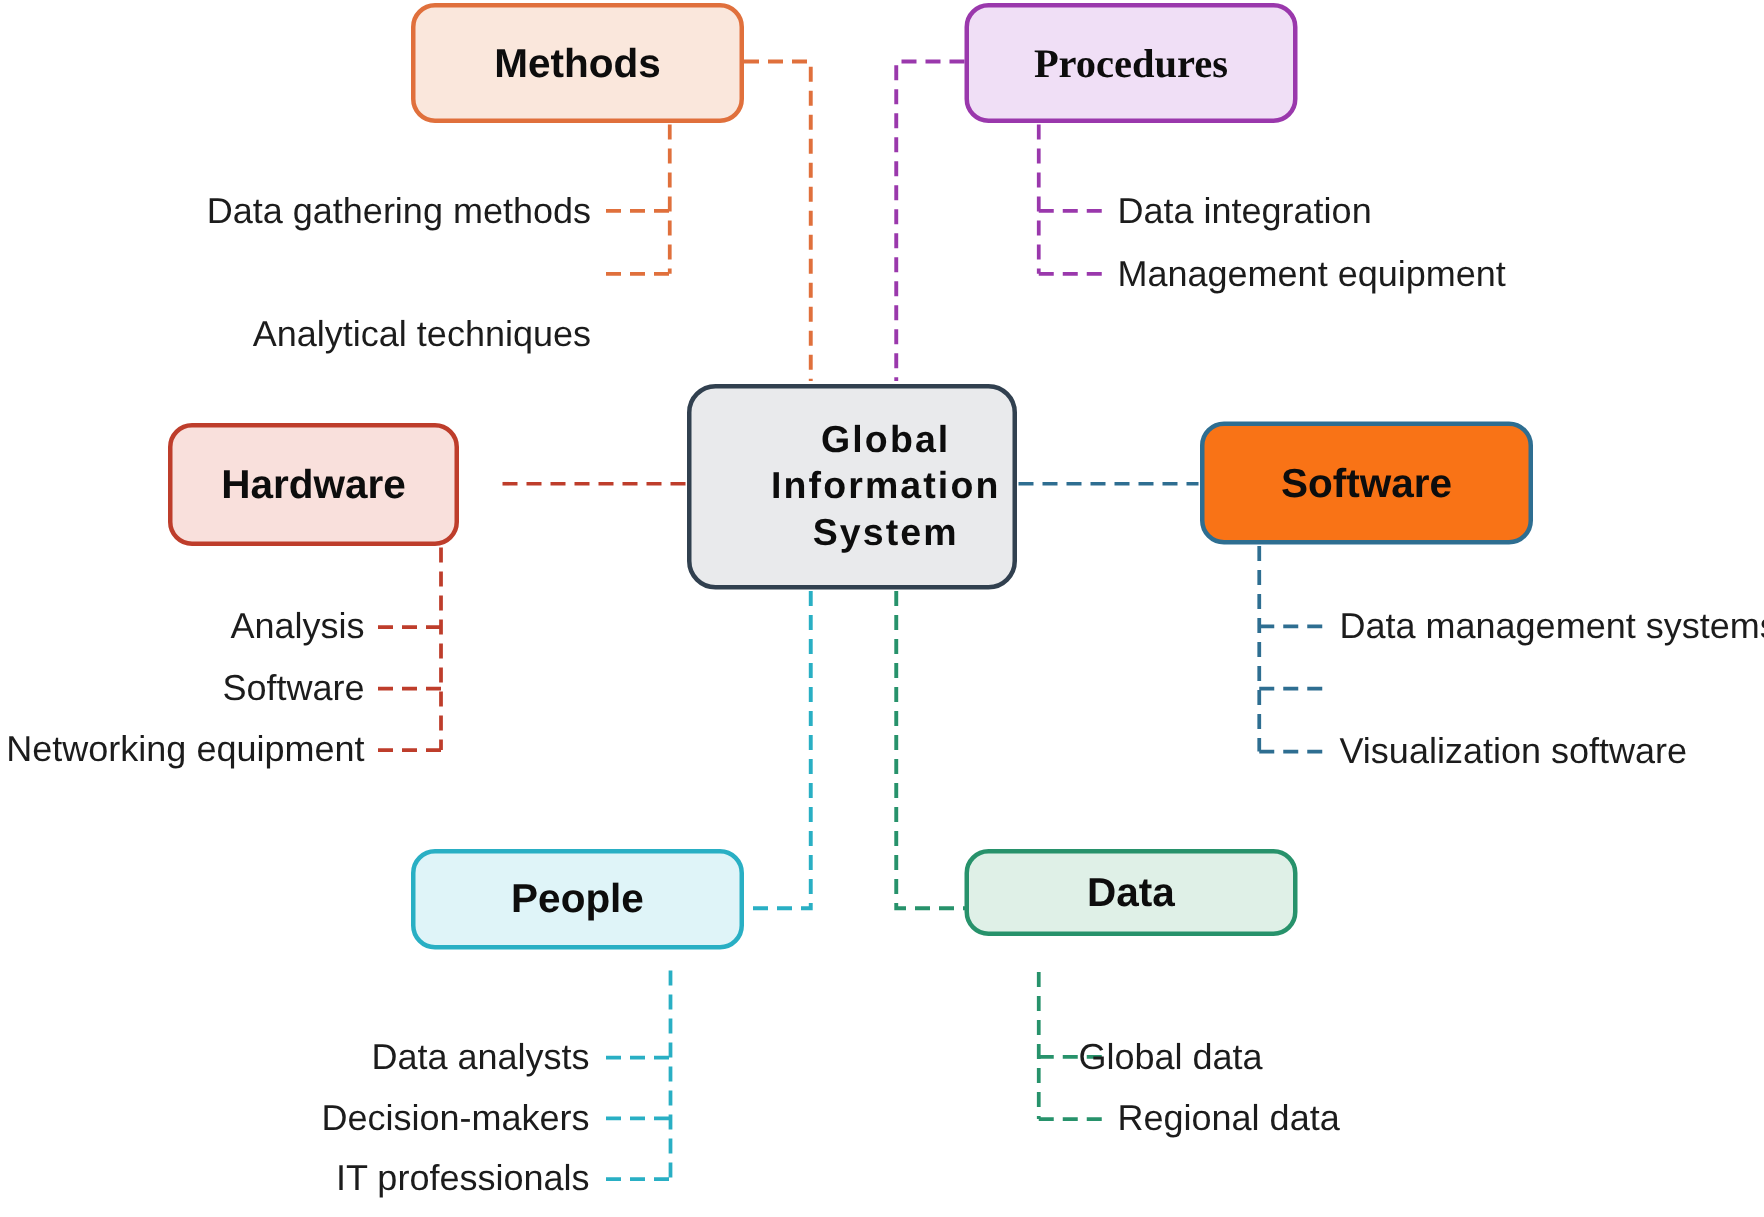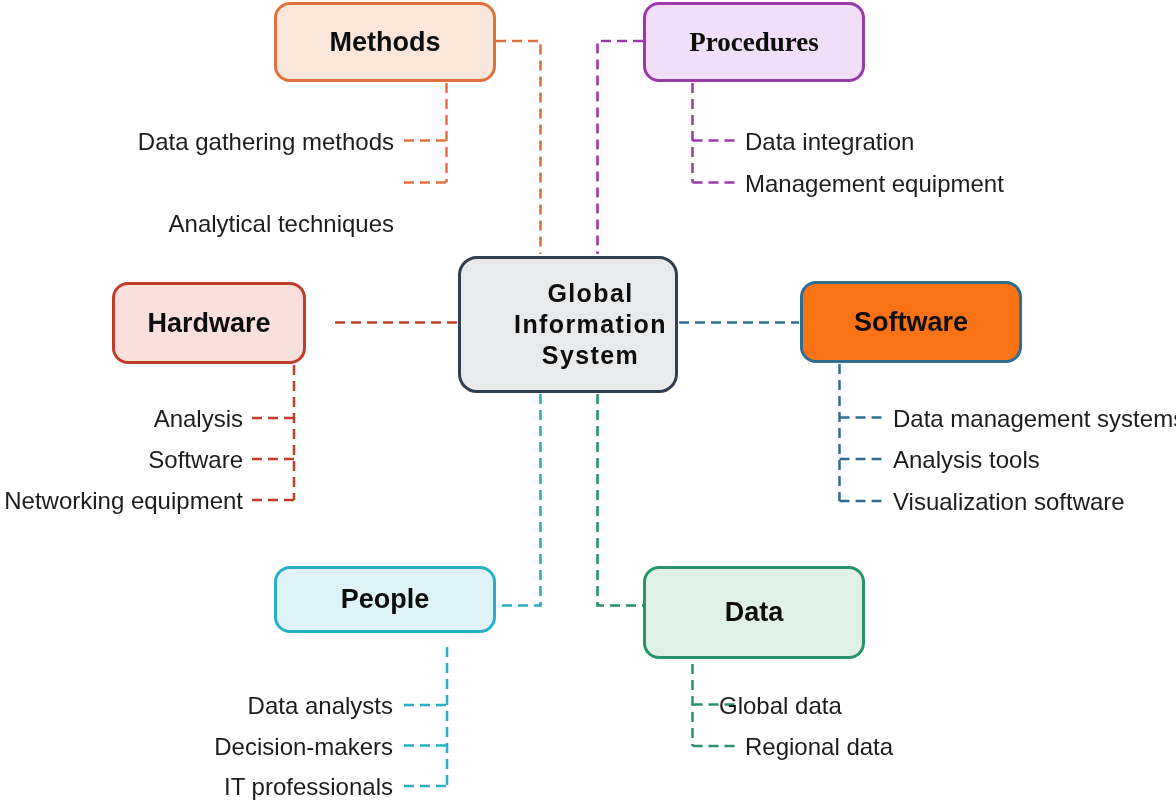--- a/index.html
+++ b/index.html
@@ -89,36 +89,35 @@
   </div>
   <div class="node" style="left: 112px; top: 282px; width: 194px; height: 82px; background-color: rgb(249, 224, 220); border-color: rgb(190, 61, 43);">
     <span>Hardware</span>
   </div>
   <div class="node" style="left: 800px; top: 281px; width: 222px; height: 82px; background-color: #f97316; border-color: rgb(46, 110, 145);">
     <span>Software</span>
   </div>
   <div class="node" style="left: 274px; top: 566px; width: 222px; height: 67px; background-color: rgb(223, 244, 248); border-color: rgb(41, 175, 196);">
     <span>People</span>
   </div>
-  <div class="node" style="left: 643px; top: 566px; width: 222px; height: 93px; background-color: rgb(223, 240, 231); border-color: rgb(39, 146, 107);">
+  <div class="node" style="left: 643px; top: 566px; width: 222px; height: 58px; background-color: rgb(223, 240, 231); border-color: rgb(39, 146, 107);">
     <span>Data</span>
   </div>
 
   <div class="leaf align-r" style="right:782px; top:140.5px;margin-left:12px;">Data gathering methods</div>
   <div class="leaf align-r" style="right:782px; top:191px;margin-top:32px;">Analytical techniques</div>
 
   <div class="leaf" style="left:745px; top:140.5px;">Data integration</div>
   <div class="leaf" style="left:745px; top:182.5px;">Management equipment</div>
 
   <div class="leaf align-r" style="right:933px; top:418px;">Analysis</div>
   <div class="leaf align-r" style="right:933px; top:459px;">Software</div>
   <div class="leaf align-r" style="right:933px; top:500px;">Networking equipment</div>
 
   <div class="leaf" style="left:893px; top:417.5px;">Data management systems</div>
-  <div class="leaf" style="left:893px; top:459px;">Analysis tools</div>
   <div class="leaf" style="left:893px; top:501px;">Visualization software</div>
 
   <div class="leaf align-r" style="right:783px; top:705px;">Data analysts</div>
   <div class="leaf align-r" style="right:783px; top:745.5px;">Decision-makers</div>
   <div class="leaf align-r" style="right:783px; top:786px;">IT professionals</div>
 
   <div class="leaf" style="left:719px; top:704.5px;">Global data</div>
   <div class="leaf" style="left:745px; top:746px;">Regional data</div>
 
 </div>

